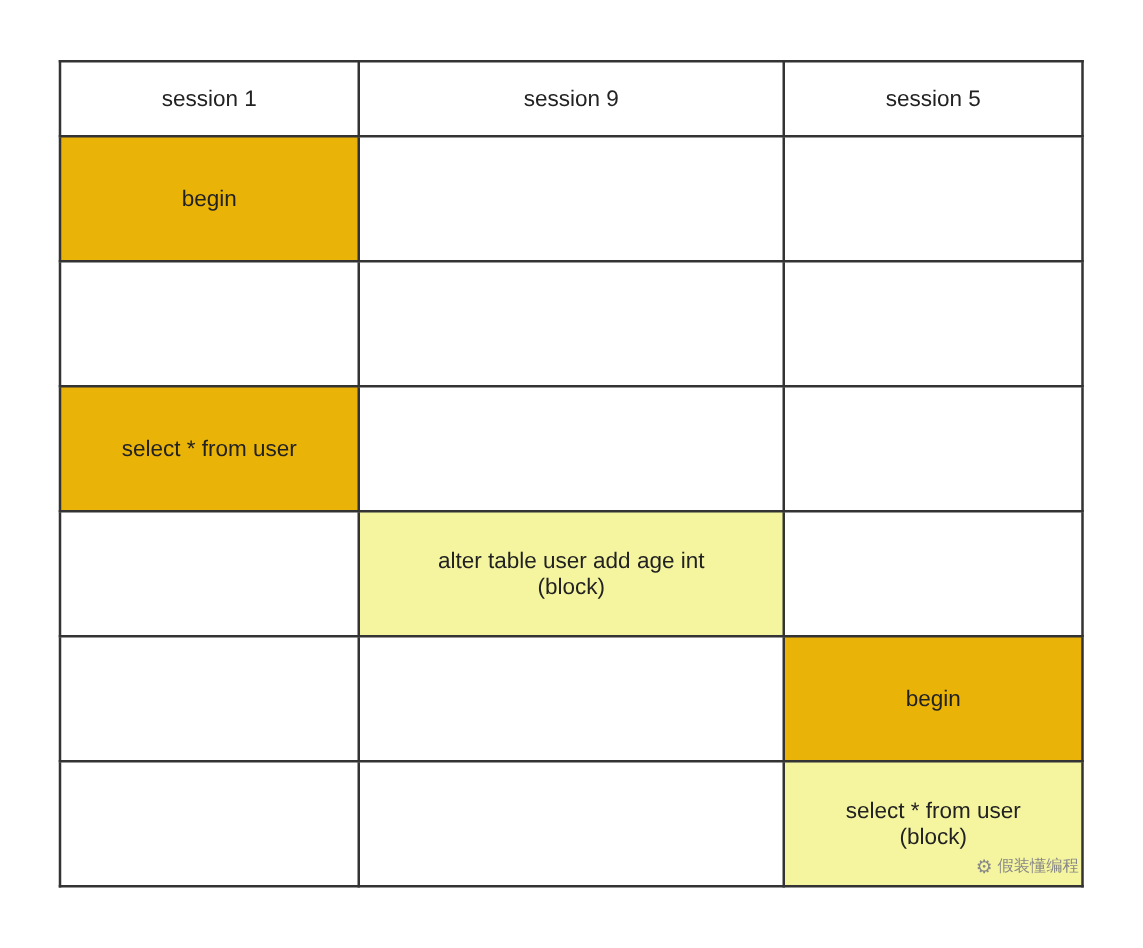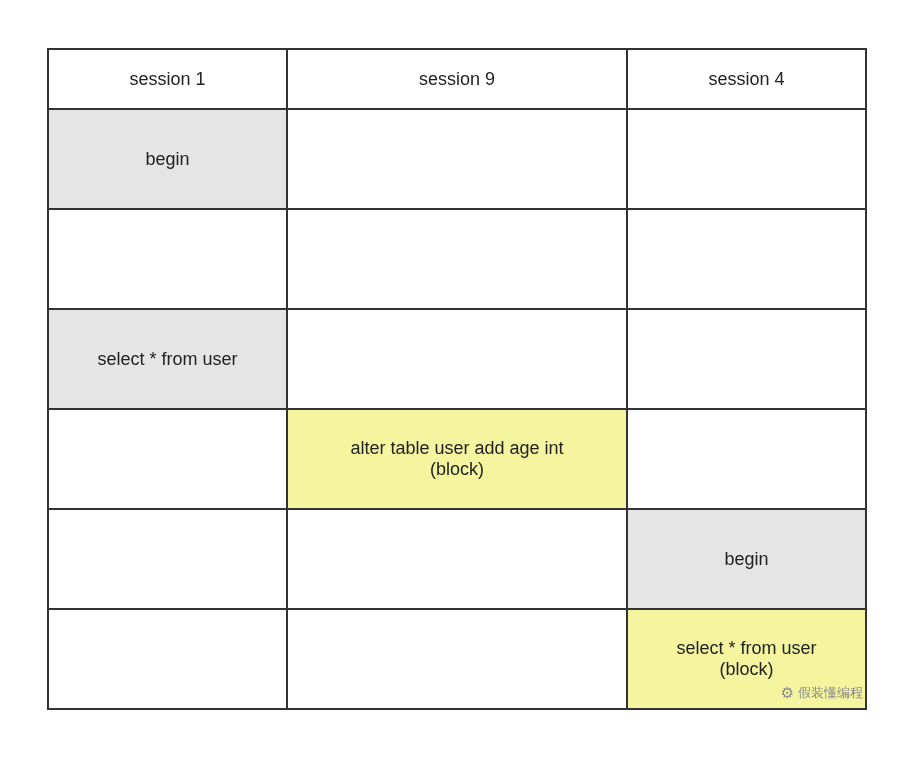--- a/index.html
+++ b/index.html
@@ -41,21 +41,21 @@
       height: 100px;
     }
 
     th {
       height: 60px;
       font-weight: normal;
       background: #ffffff;
     }
 
     .cell-blue {
-      background-color: #e5e5e5;
+      background-color: #eab308;
     }
 
     .cell-yellow {
       background-color: #f5f5a0;
     }
 
     .cell-empty {
       background-color: #ffffff;
     }
 
@@ -76,21 +76,21 @@
   </style>
 </head>
 <body>
 
 <div class="container">
   <table>
     <thead>
       <tr>
         <th>session 1</th>
         <th>session 9</th>
-        <th>session 4</th>
+        <th>session 5</th>
       </tr>
     </thead>
     <tbody id="table-body">
     <tr>
           <td class="cell-blue">begin</td>
           <td class="cell-empty"></td>
           <td class="cell-empty"></td>
         </tr>
         <tr>
           <td class="cell-empty"></td>

